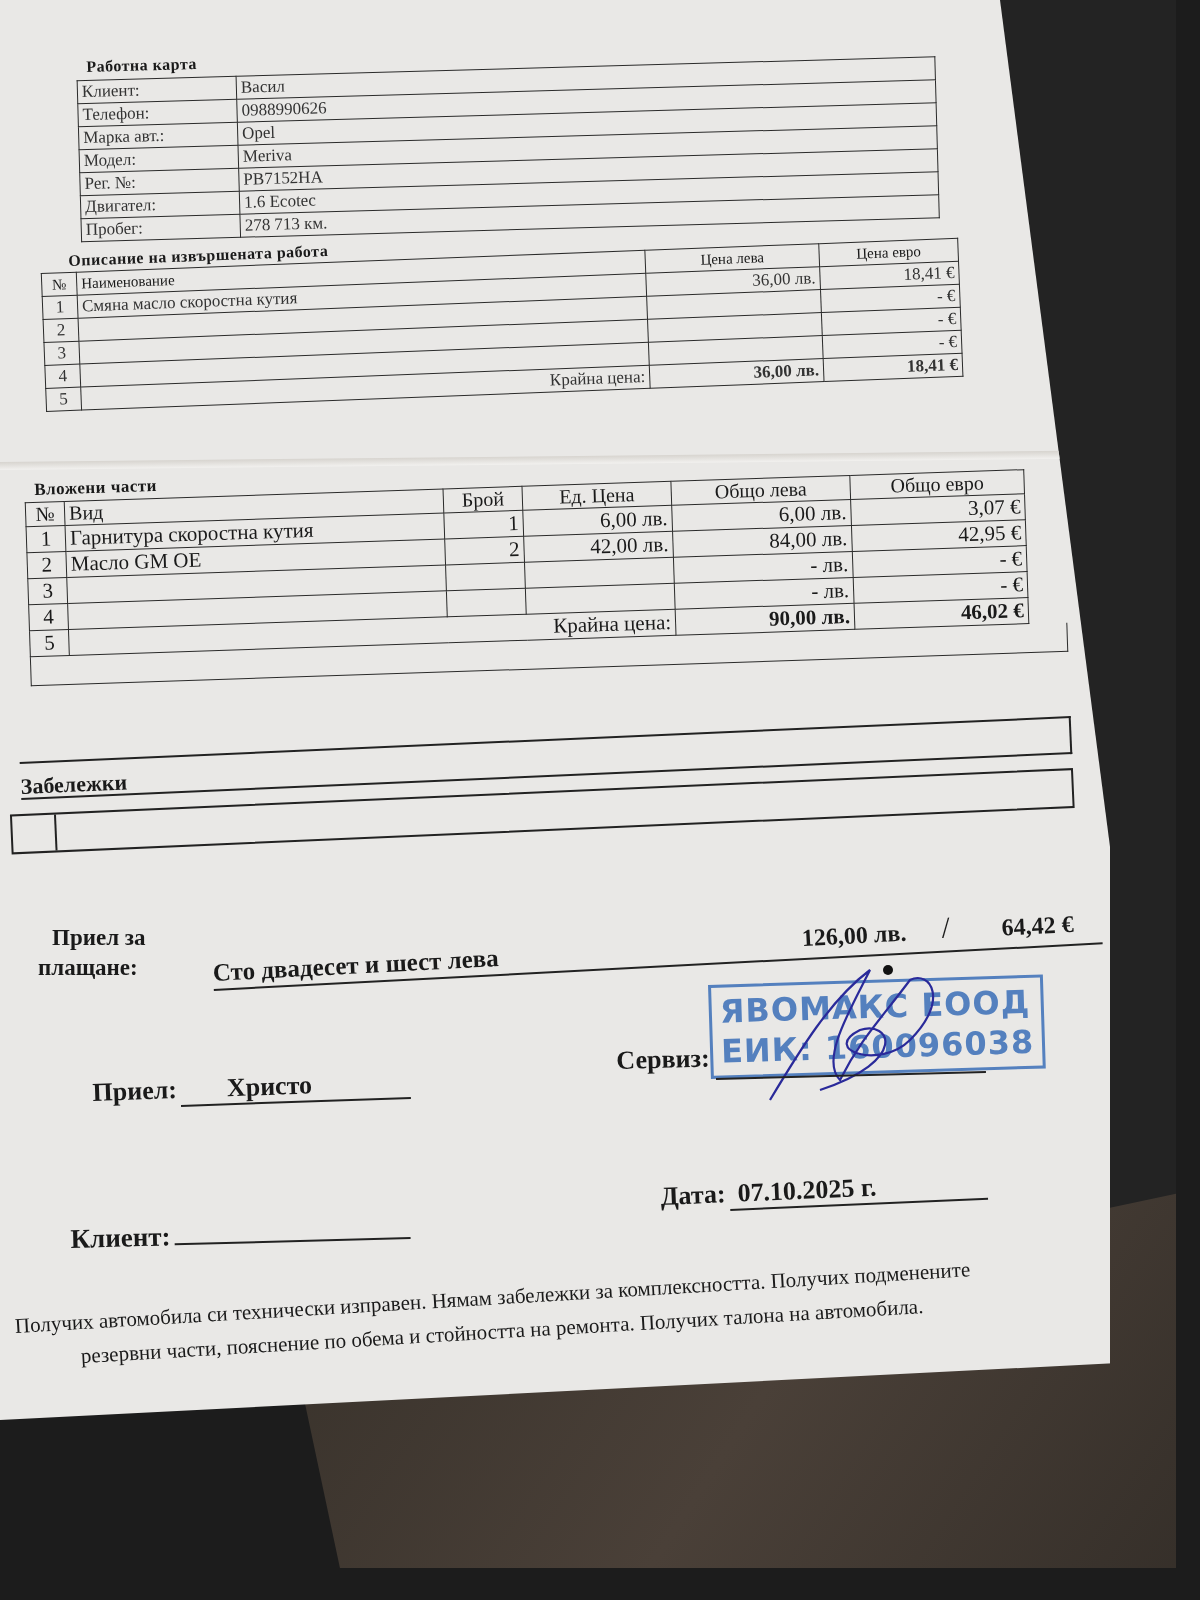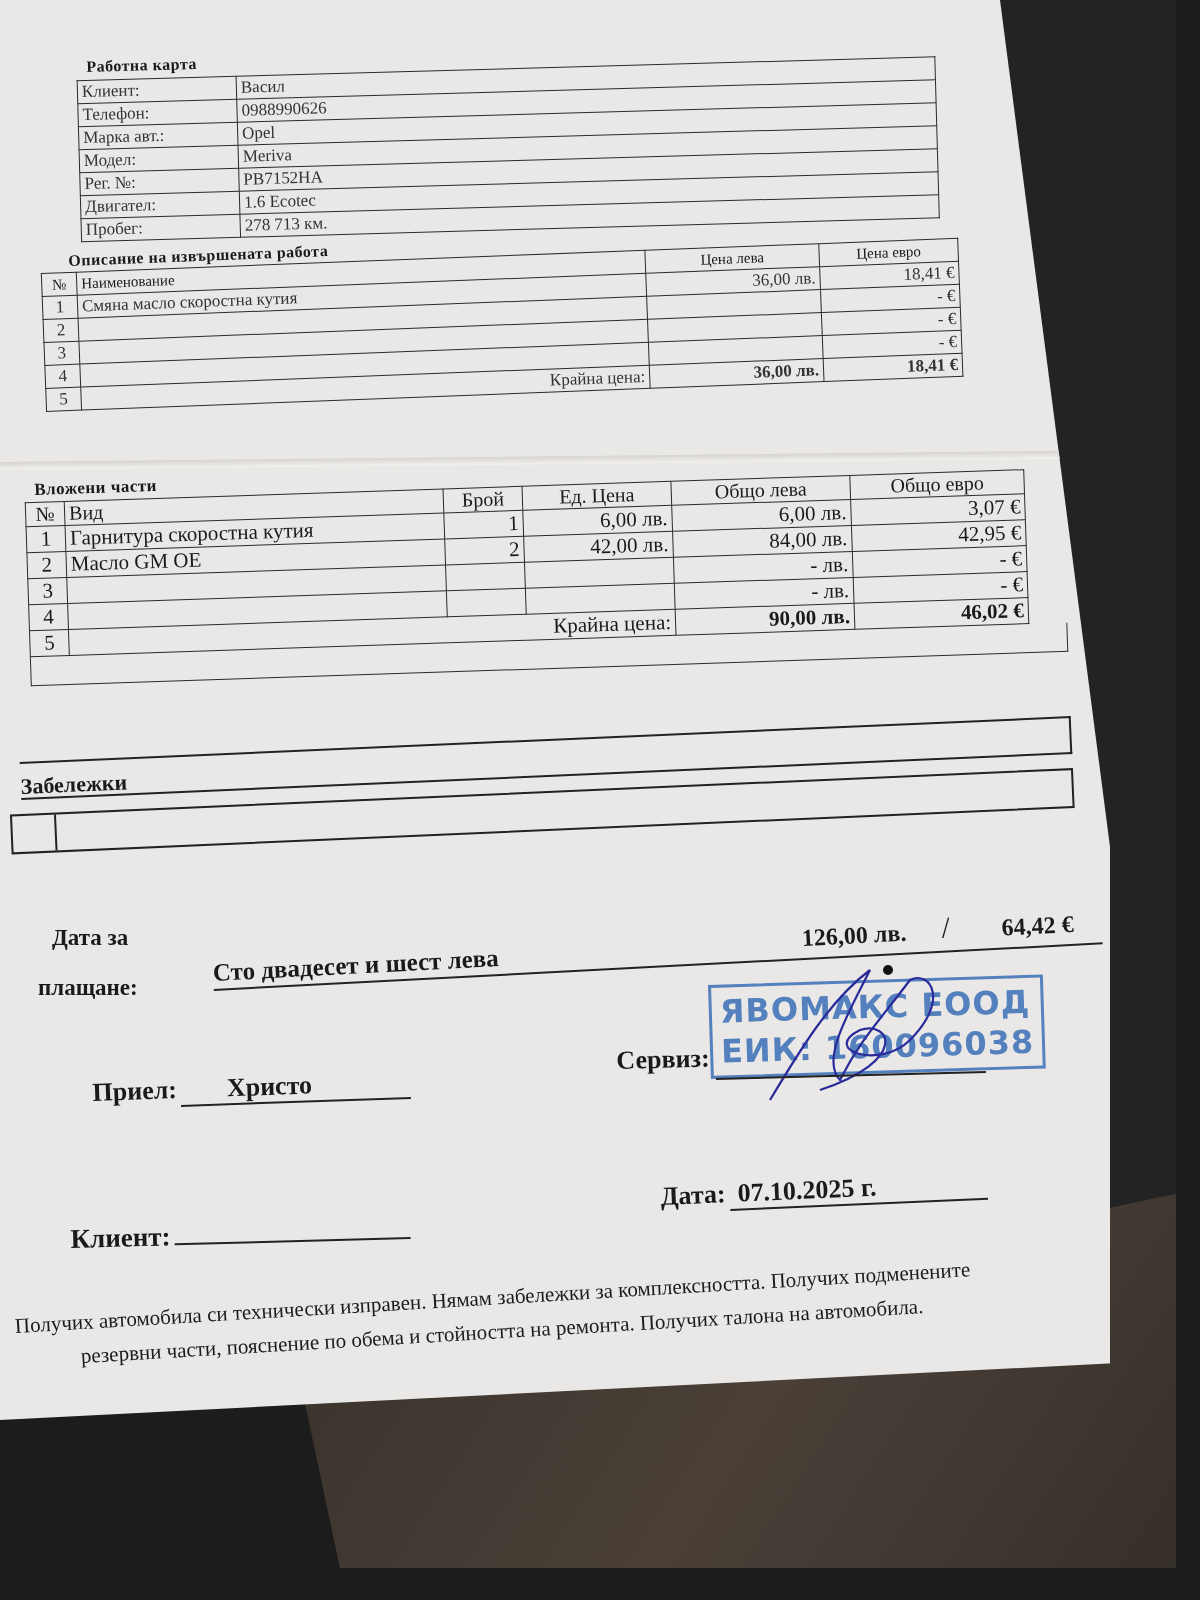--- a/index.html
+++ b/index.html
@@ -218,22 +218,22 @@
       <div class="notes-box" style="position:absolute; left:0; top:-8px; border-left:none;"></div>
       <div class="big" style="position:absolute; left:0; top:4px; font-size:22px;">Забележки</div>
     </div>
     <div class="notes-box2" style="margin-top:8px; margin-left:-12px;">
       <div class="cell"></div>
       <span style="margin-left:52px;"></span>
     </div>
   </div>
 
   <div class="rot" style="left:52px; top:925px;">
-    <div class="big" style="font-size:23px; padding-left:0;">Дата за</div>
-    <div class="big" style="font-size:23px; margin-left:-14px; margin-top:24px;">плащане:</div>
+    <div class="big" style="font-size:23px; padding-left:0;">Приел за</div>
+    <div class="big" style="font-size:23px; margin-left:-14px; margin-top:4px;">плащане:</div>
   </div>
   <div class="rot" style="left:212px; top:955px; width:890px; transform:rotate(-3deg);">
     <div style="border-bottom:2px solid #222; height:34px; position:relative;">
       <span class="big" style="position:absolute; left:0; bottom:2px; font-size:25px;">Сто двадесет и шест лева</span>
       <span class="big" style="position:absolute; left:590px; bottom:6px; font-size:24px;">126,00 лв.</span>
       <span style="position:absolute; left:730px; bottom:6px; font-size:30px;">/</span>
       <span class="big" style="position:absolute; left:790px; bottom:6px; font-size:24px;">64,42 €</span>
     </div>
   </div>
 

